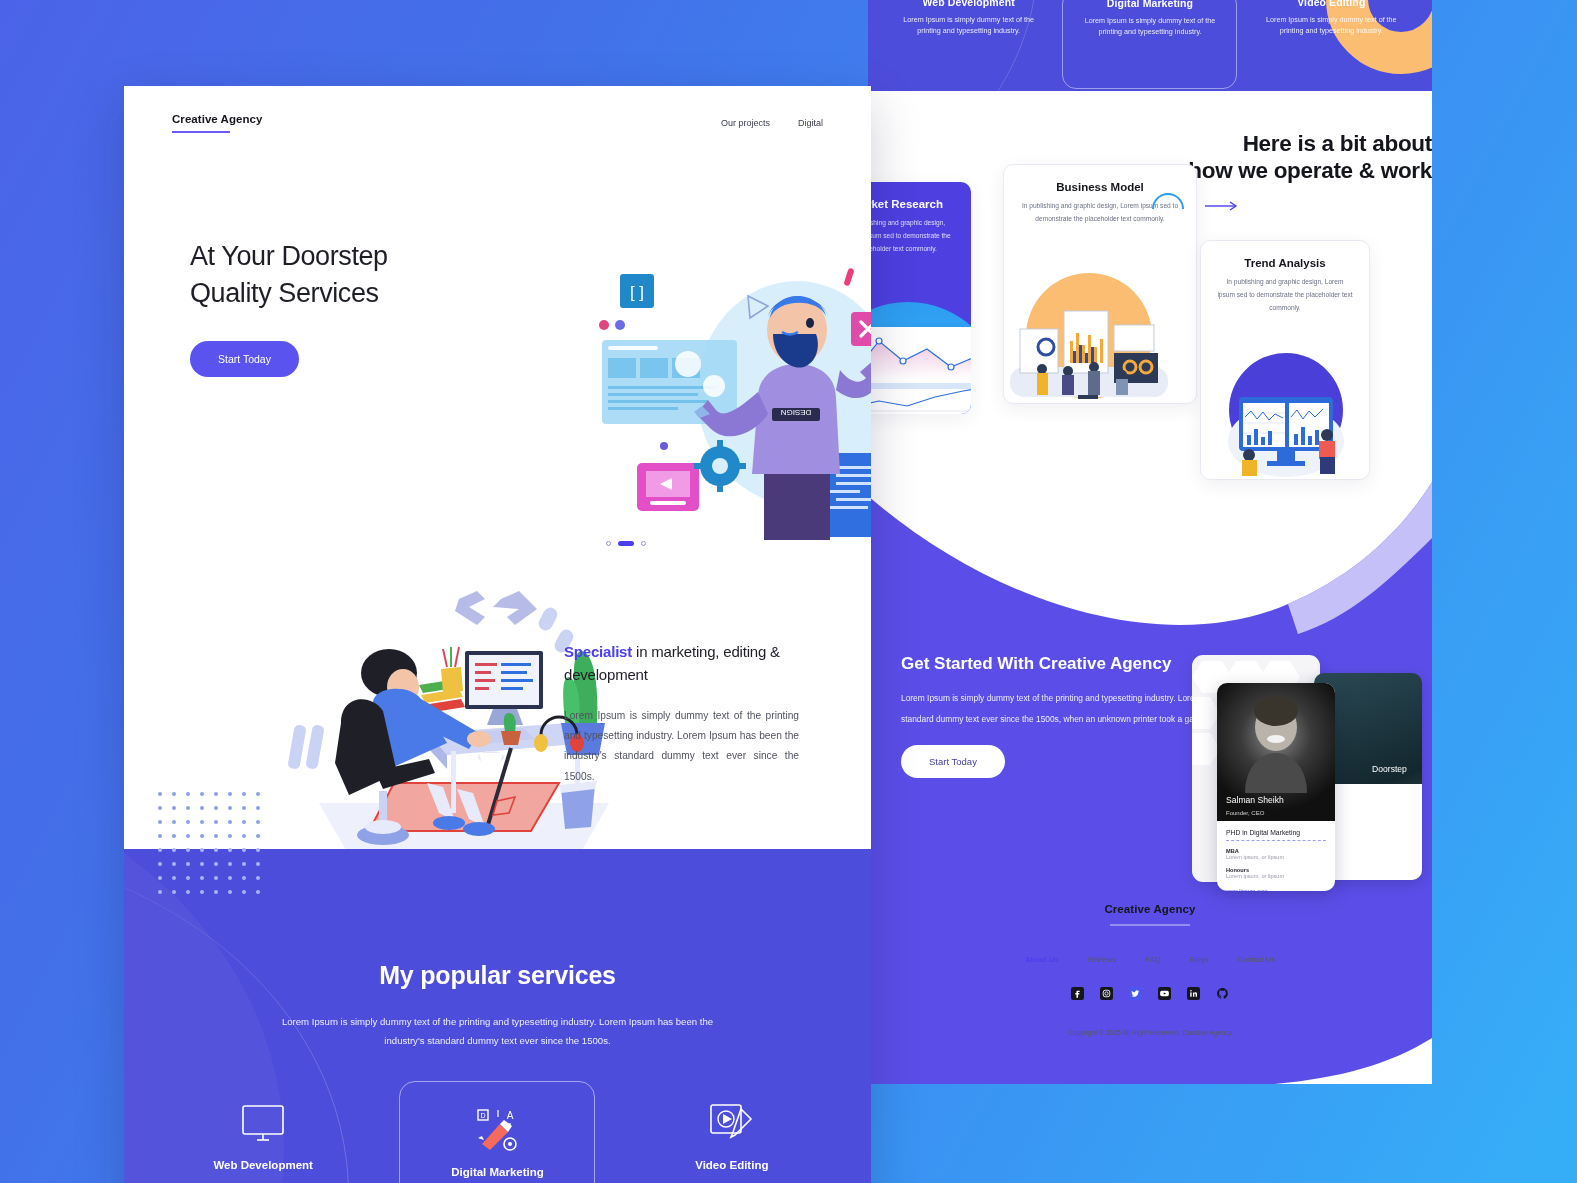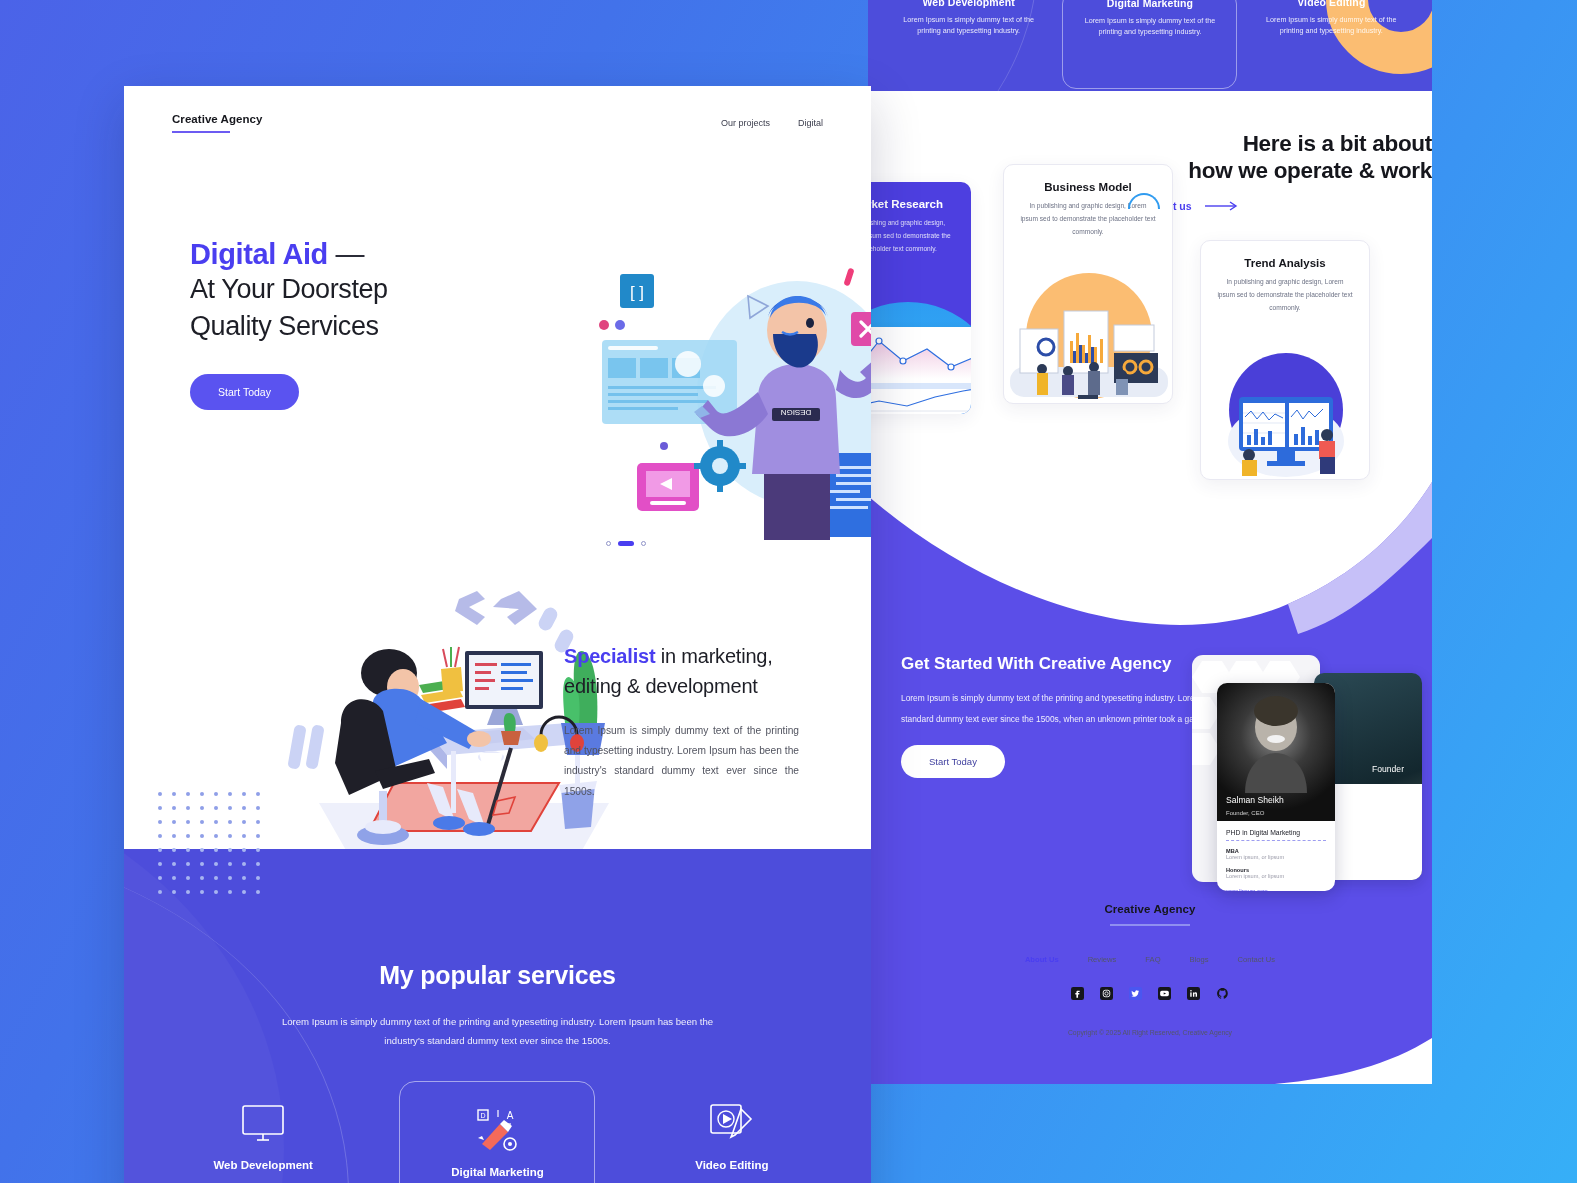--- a/index.html
+++ b/index.html
@@ -67,21 +67,21 @@
     left: -45px; top: 274px; width: 148px; height: 232px;
     background: #4d3fe0; border: none; border-radius: 10px; z-index: 3;
   }
   .card-market .card-h, .card-market .card-p { color: #fff; }
   .card-market .card-p { color: rgba(255,255,255,.82); }
   .mk-arc { position:absolute; left:-10px; top:120px; width:190px; height:190px; border-radius:50%;
             background: linear-gradient(180deg,#2e9df2,#3dc0f7); }
   .mk-chartbox { position:absolute; left: 18px; top: 145px; width: 158px; height: 88px;
                  background:#fff; border-radius:7px; box-shadow:0 3px 10px rgba(0,0,0,.1); overflow:hidden;}
 
-  .card-business { left: 135px; top: 256px; width: 170px; height: 240px; z-index: 2; }
+  .card-business { left: 135px; top: 256px; width: 194px; height: 240px; z-index: 2; }
   .bm-hemi { position:absolute; right: 12px; top: 28px; width: 32px; height: 16px;
              border: 2px solid #2f9bf0; border-bottom:none; border-radius: 32px 32px 0 0; }
   .bm-orange { position:absolute; left: 22px; top: 108px; width: 126px; height: 126px;
                border-radius: 50%; background:#fbbd72; }
 
   .card-trend { left: 332px; top: 332px; width: 170px; height: 240px; z-index: 2; }
   .tr-blue { position:absolute; left: 28px; top: 112px; width: 114px; height: 114px;
              border-radius: 50%; background:#4a3fd8; }
 
   
@@ -152,21 +152,21 @@
   .cta-start { margin-top: 28px; display:inline-block; background:#5a53f0; color:#fff;
                font-size: 10.5px; border:none; border-radius: 40px; padding: 12px 28px; cursor:pointer; }
 
   .hero-illus { position:absolute; left: 468px; top: 182px; width: 400px; height: 285px; }
   .dots-nav { position:absolute; left: 482px; top: 455px; display:flex; align-items:center; gap: 7px; }
   .dot-o { width: 5px; height: 5px; border-radius:50%; border:1px solid #8f93c8; }
   .dot-f { width: 16px; height: 5px; border-radius:3px; background:#4a3ef0; }
 
   .spec-illus { position:absolute; left: 155px; top: 487px; width: 390px; height: 330px; }
   .spec-text { position:absolute; left: 440px; top: 555px; width: 235px; }
-  .spec-h { font-size: 20px; color:#1d1e26; line-height: 1.5; letter-spacing:-.2px;}
+  .spec-h { font-size: 15px; color:#1d1e26; line-height: 1.5; letter-spacing:-.2px;}
   .spec-h b { color:#4a3ef0; }
   .spec-p { margin-top: 20px; font-size: 10.2px; line-height: 1.98; color: #51535f; text-align: justify; }
 
   .dotgrid { position:absolute; left: 33px; top: 705px; width: 115px; height: 110px; z-index: 1;}
 
   .lp-purple {
     position:absolute; left: 0; top: 763px; width: 100%; height: 440px;
     background: #4d4ddb; overflow:hidden;
   }
   .lp-arc {
@@ -352,21 +352,21 @@
         <g fill="#ffffff">
           <polygon points="10,6 30,6 40,22 30,38 10,38 0,22"></polygon>
           <polygon points="44,6 64,6 74,22 64,38 44,38 34,22"></polygon>
           <polygon points="78,6 98,6 108,22 98,38 78,38 68,22"></polygon>
           <polygon points="0,42 18,42 28,58 18,74 0,74"></polygon>
           <polygon points="0,78 18,78 28,94 18,110 0,110"></polygon>
         </g>
       </svg>
     </div>
     <div class="prof-card2">
-      <div class="prof-c2text" style="left:58px;bottom:106px;">Founder</div>
+      <div class="prof-c2text" style="left:58px;bottom:106px;">Doorstep</div>
       <div class="prof-card2-low">
         <div style="padding:14px 8px;font-size:5.6px;color:#9a9aa8;line-height:3.4;">s you<br>s you</div>
       </div>
     </div>
     <div class="prof-card1">
       <div class="prof-photo">
         <svg width="118" height="110" viewBox="0 0 118 110" style="position:absolute;left:0;top:0;">
           <ellipse cx="59" cy="44" rx="21" ry="24" fill="#b9b3aa"></ellipse>
           <path d="M38,34 C38,16 80,16 80,34 C80,26 70,18 59,18 C48,18 38,26 38,34 Z" fill="#2b2720"></path>
           <ellipse cx="59" cy="28" rx="22" ry="15" fill="#3a352c"></ellipse>
@@ -449,24 +449,20 @@
       <div class="brand">Creative Agency</div>
       <div class="brand-rule"></div>
     </div>
     <div class="nav-links">
       <span>Our projects</span>
       <span>Digital</span>
     </div>
   </div>
 
   <div class="hero-text">
-    <div class="h-line1">
-      <span>Digital Aid</span>
-      <span class="h-dash">—</span>
-    </div>
     <div class="h-line2">At Your Doorstep</div>
     <div class="h-line2">Quality Services</div>
     <button class="cta-start">Start Today</button>
   </div>
 
   <svg class="hero-illus" viewBox="0 0 400 285">
     <ellipse cx="205" cy="125" rx="100" ry="112" fill="#d9eefb"></ellipse>
 
     <rect x="28" y="6" width="34" height="34" rx="3" fill="#2189c9"></rect>
     <text x="45" y="30" font-size="17" fill="#fff" text-anchor="middle" font-family="Liberation Sans, sans-serif">[ ]</text>

